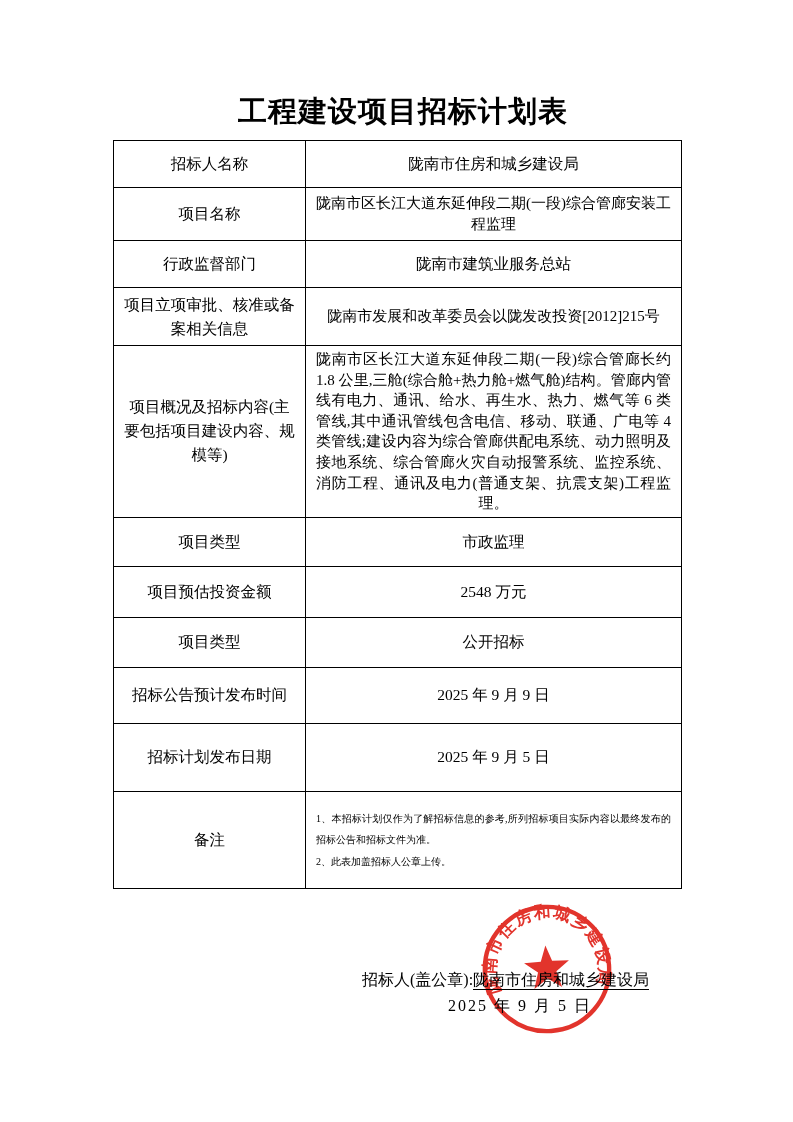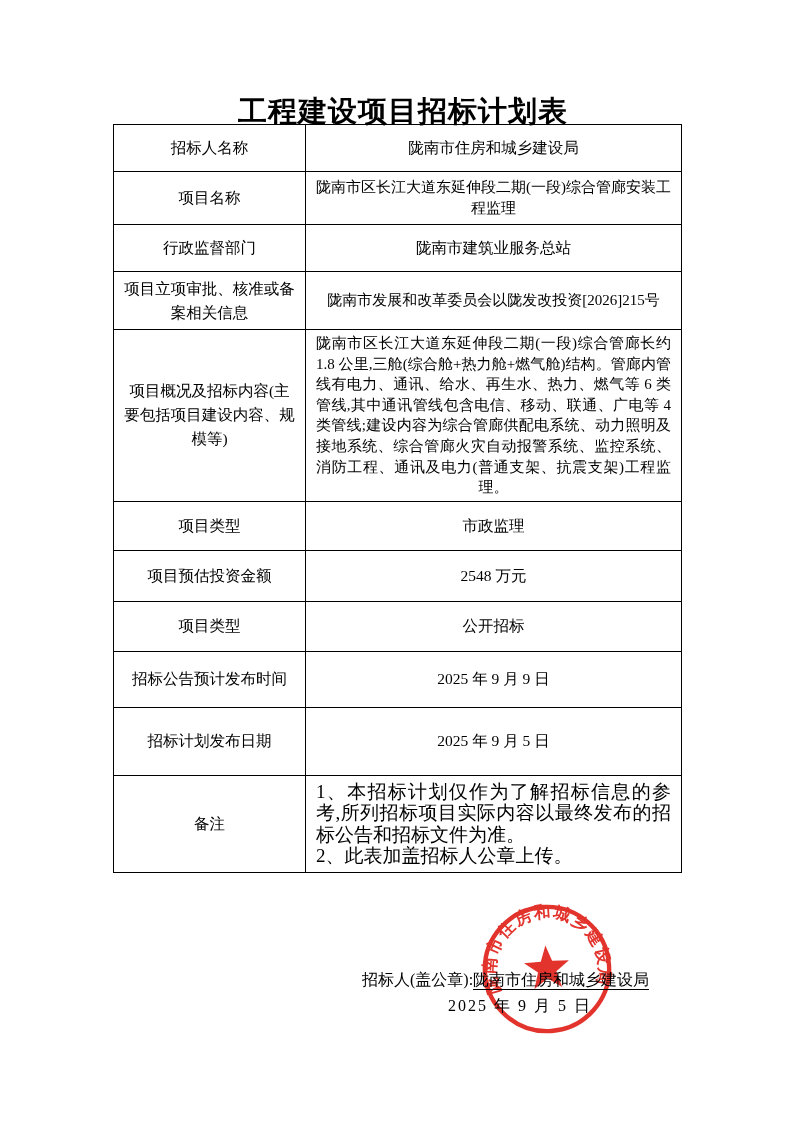--- a/index.html
+++ b/index.html
@@ -22,21 +22,21 @@
     text-align: center;
     font-family: "Liberation Sans", "DejaVu Sans", sans-serif;
     font-weight: 700;
     font-size: 29px;
     letter-spacing: 1px;
     color: #000;
   }
   table.plan {
     position: absolute;
     left: 113px;
-    top: 124px;
+    top: 140px;
     width: 568px;
     border-collapse: collapse;
     table-layout: fixed;
   }
   table.plan td {
     border: 1px solid #000;
     vertical-align: middle;
     font-size: 15.5px;
     color: #000;
   }
@@ -56,21 +56,21 @@
     text-align: justify;
     text-align-last: center;
     font-size: 15px;
     line-height: 20.6px;
     padding: 3px 10px;
     margin-top: 44px;
   }
   td.value.remark {
     text-align: justify;
     white-space: pre-line;
-    font-size: 19px;
+    font-size: 10px;
     line-height: 21.5px;
     padding: 5px 10px;
     vertical-align: middle;
   }
   tr.r1  td { height: 47px; }
   tr.r2  td { height: 53px; }
   tr.r3  td { height: 47px; }
   tr.r4  td { height: 58px; }
   tr.r5  td { height: 165px; }
   tr.r6  td { height: 49px; }
@@ -132,21 +132,21 @@
       <tr class="r2">
         <td class="label">项目名称</td>
         <td class="value para">陇南市区长江大道东延伸段二期(一段)综合管廊安装工程监理</td>
       </tr>
       <tr class="r3">
         <td class="label">行政监督部门</td>
         <td class="value">陇南市建筑业服务总站</td>
       </tr>
       <tr class="r4">
         <td class="label">项目立项审批、核准或备案相关信息</td>
-        <td class="value para">陇南市发展和改革委员会以陇发改投资[2026]215号</td>
+        <td class="value para">陇南市发展和改革委员会以陇发改投资[2012]215号</td>
       </tr>
       <tr class="r5">
         <td class="label">项目概况及招标内容(主要包括项目建设内容、规模等)</td>
         <td class="value para">陇南市区长江大道东延伸段二期(一段)综合管廊长约 1.8 公里,三舱(综合舱+热力舱+燃气舱)结构。管廊内管线有电力、通讯、给水、再生水、热力、燃气等 6 类管线,其中通讯管线包含电信、移动、联通、广电等 4 类管线;建设内容为综合管廊供配电系统、动力照明及接地系统、综合管廊火灾自动报警系统、监控系统、消防工程、通讯及电力(普通支架、抗震支架)工程监理。</td>
       </tr>
       <tr class="r6">
         <td class="label">项目类型</td>
         <td class="value">市政监理</td>
       </tr>
       <tr class="r7">

